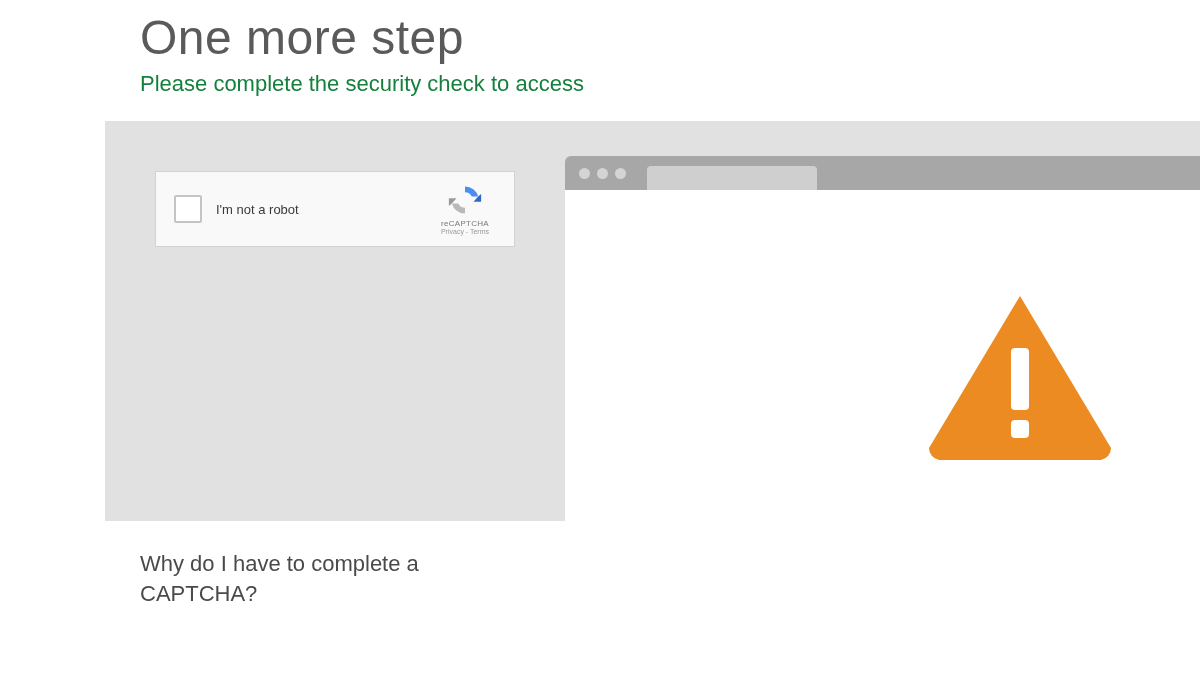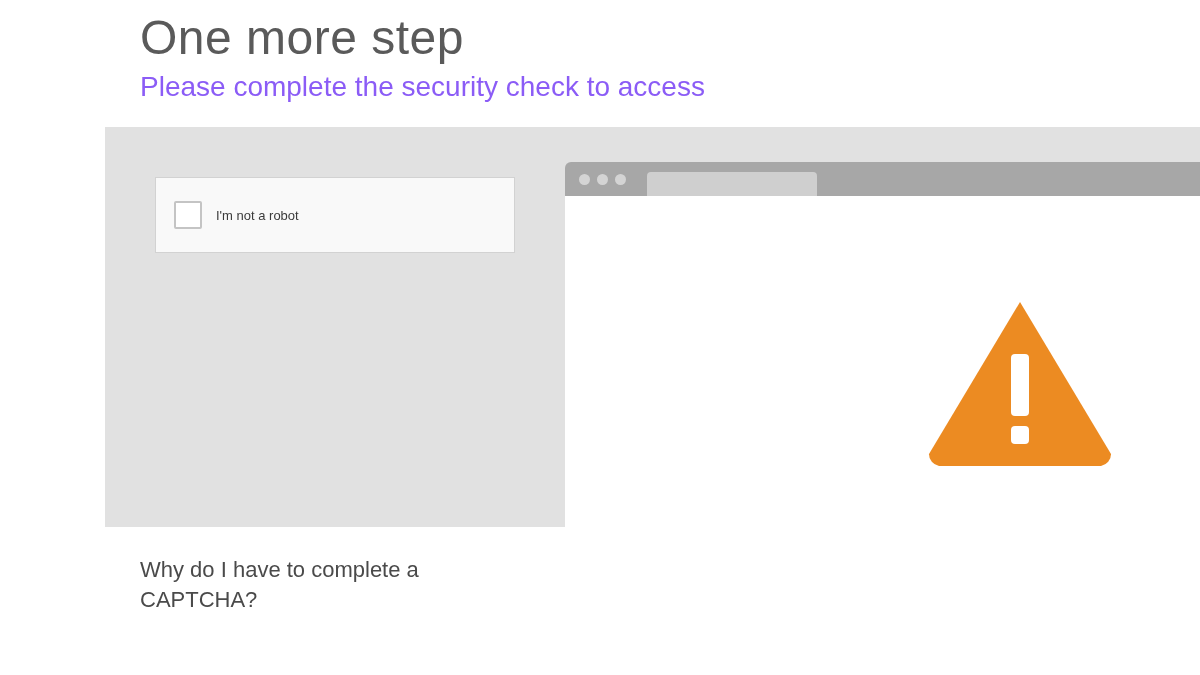--- a/index.html
+++ b/index.html
@@ -1,20 +1,20 @@
 <!DOCTYPE html>
 <html><head>
   <meta charset="utf-8">
   <style>
     * { margin:0; padding:0; box-sizing:border-box; }
     html,body { width:1200px; height:675px; background:#ffffff; font-family:"Helvetica Neue",Helvetica,Arial,sans-serif; color:#4a4a4a; }
     .page { padding:0 0 0 0; }
     .header { padding:10px 12px 24px 140px; }
     .header h1 { font-size:48px; font-weight:300; color:#5a5a5a; letter-spacing:0.5px; }
-    .header p { font-size:28px; font-weight:300; color:#8b5cf6; margin-top:6px; }
+    .header p { font-size:22px; font-weight:300; color:#15803d; margin-top:6px; }
     .gray-stage { background:#e1e1e1; height:400px; position:relative; margin:0 0 0 105px; padding:50px 0 0 50px; display:flex; gap:50px; }
     .left-pane { width:360px; }
     .captcha-box { background:#f9f9f9; border:1px solid #d2d2d2; height:76px; display:flex; align-items:center; padding:0 14px 0 18px; position:relative; }
     .captcha-check { width:28px; height:28px; border:2px solid #c4c4c4; border-radius:2px; background:#fff; cursor:pointer; flex:0 0 auto; }
     .captcha-label { margin-left:14px; font-size:13px; color:#3a3a3a; }
     .captcha-brand { margin-left:auto; text-align:center; width:70px; }
     .captcha-brand .logo { width:34px; height:34px; margin:0 auto 2px; }
     .captcha-brand .t1 { font-size:8px; color:#777; letter-spacing:0.3px; }
     .captcha-brand .t2 { font-size:7px; color:#999; }
     .right-pane { flex:1; position:relative; }
@@ -36,20 +36,32 @@
     <h1>One more step</h1>
     <p>Please complete the security check to access</p>
   </div>
 
   <div class="gray-stage">
 
     <div class="left-pane">
       <div class="captcha-box">
         <div class="captcha-check"></div>
         <div class="captcha-label">I'm not a robot</div>
+        <div class="captcha-brand">
+          <div class="logo">
+            <svg viewBox="0 0 40 40" width="34" height="34">
+              <path d="M20 4 A16 16 0 0 1 35.5 16 L28 16 A9 9 0 0 0 20 11 Z" fill="#4a8ff0"></path>
+              <path d="M35.5 16 L39 13 L39 22 L30 22 Z" fill="#3267c9"></path>
+              <path d="M20 36 A16 16 0 0 1 4.5 24 L12 24 A9 9 0 0 0 20 29 Z" fill="#b9b9b9"></path>
+              <path d="M4.5 24 L1 27 L1 18 L10 18 Z" fill="#9a9a9a"></path>
+            </svg>
+          </div>
+          <div class="t1">reCAPTCHA</div>
+          <div class="t2">Privacy - Terms</div>
+        </div>
       </div>
     </div>
 
     <div class="right-pane">
       <div class="browser-mock">
         <div class="browser-titlebar">
           <div class="dot"></div>
           <div class="dot"></div>
           <div class="dot"></div>
           <div class="browser-tab"></div>

